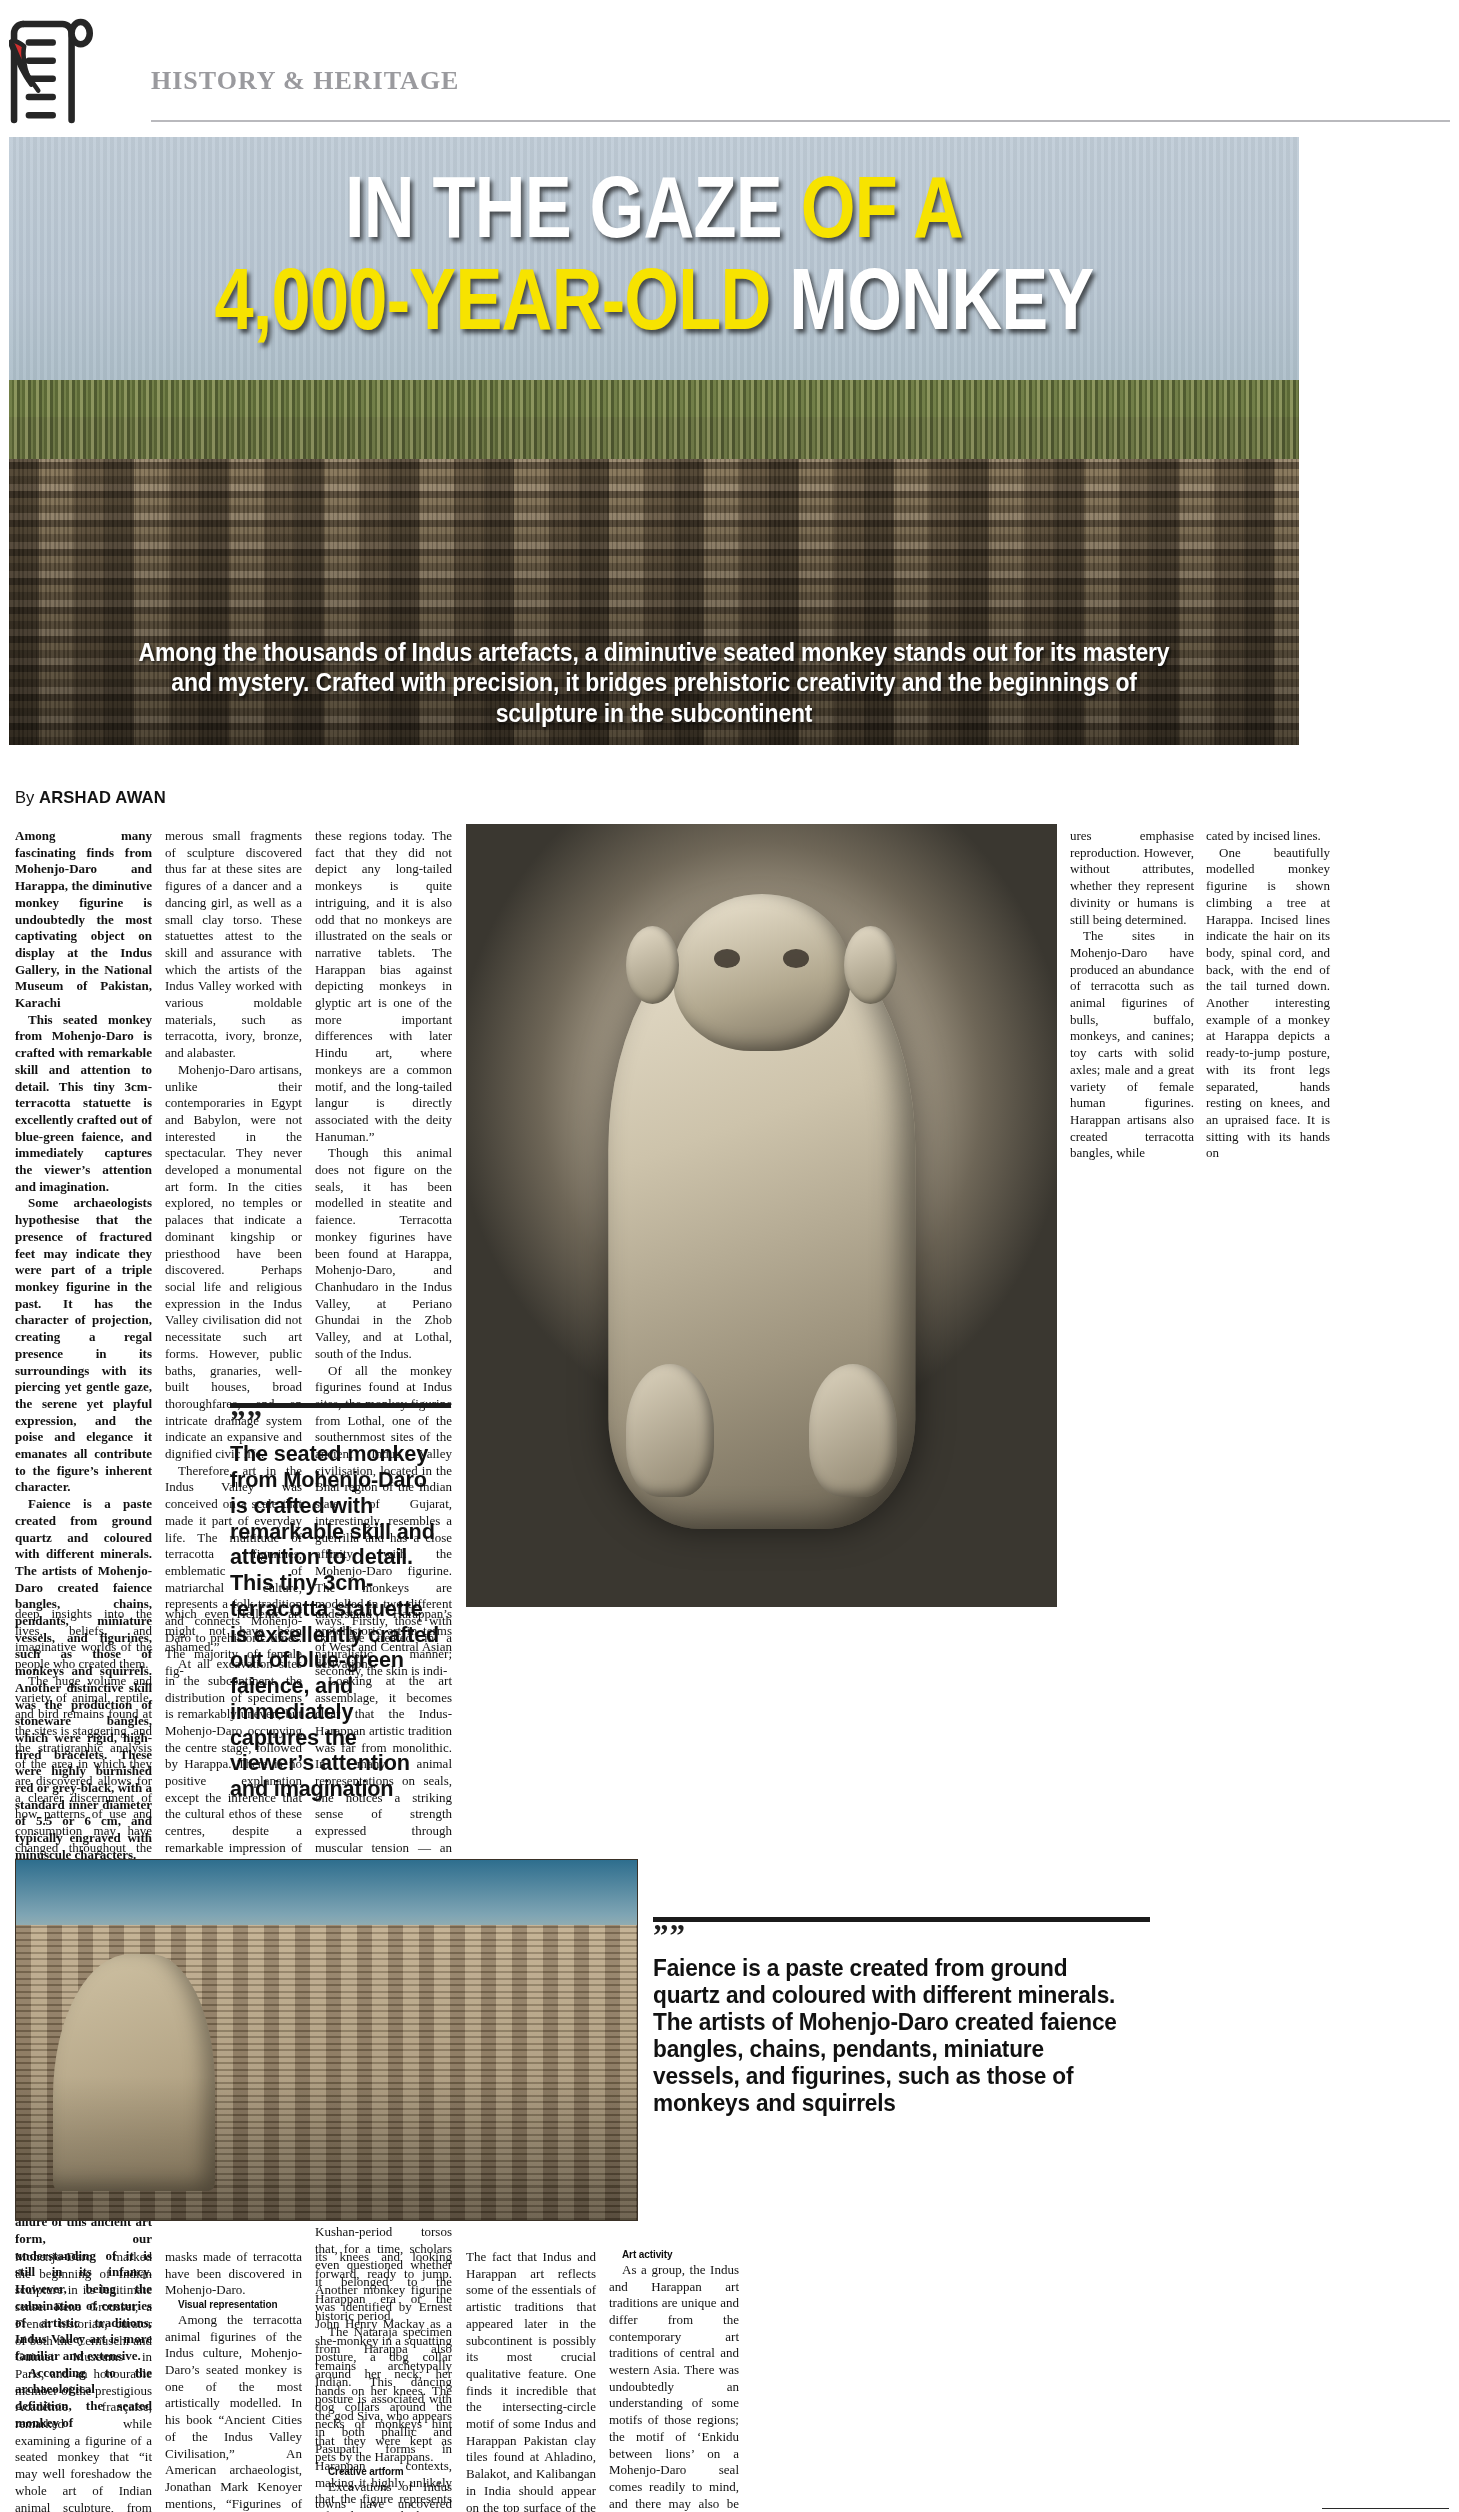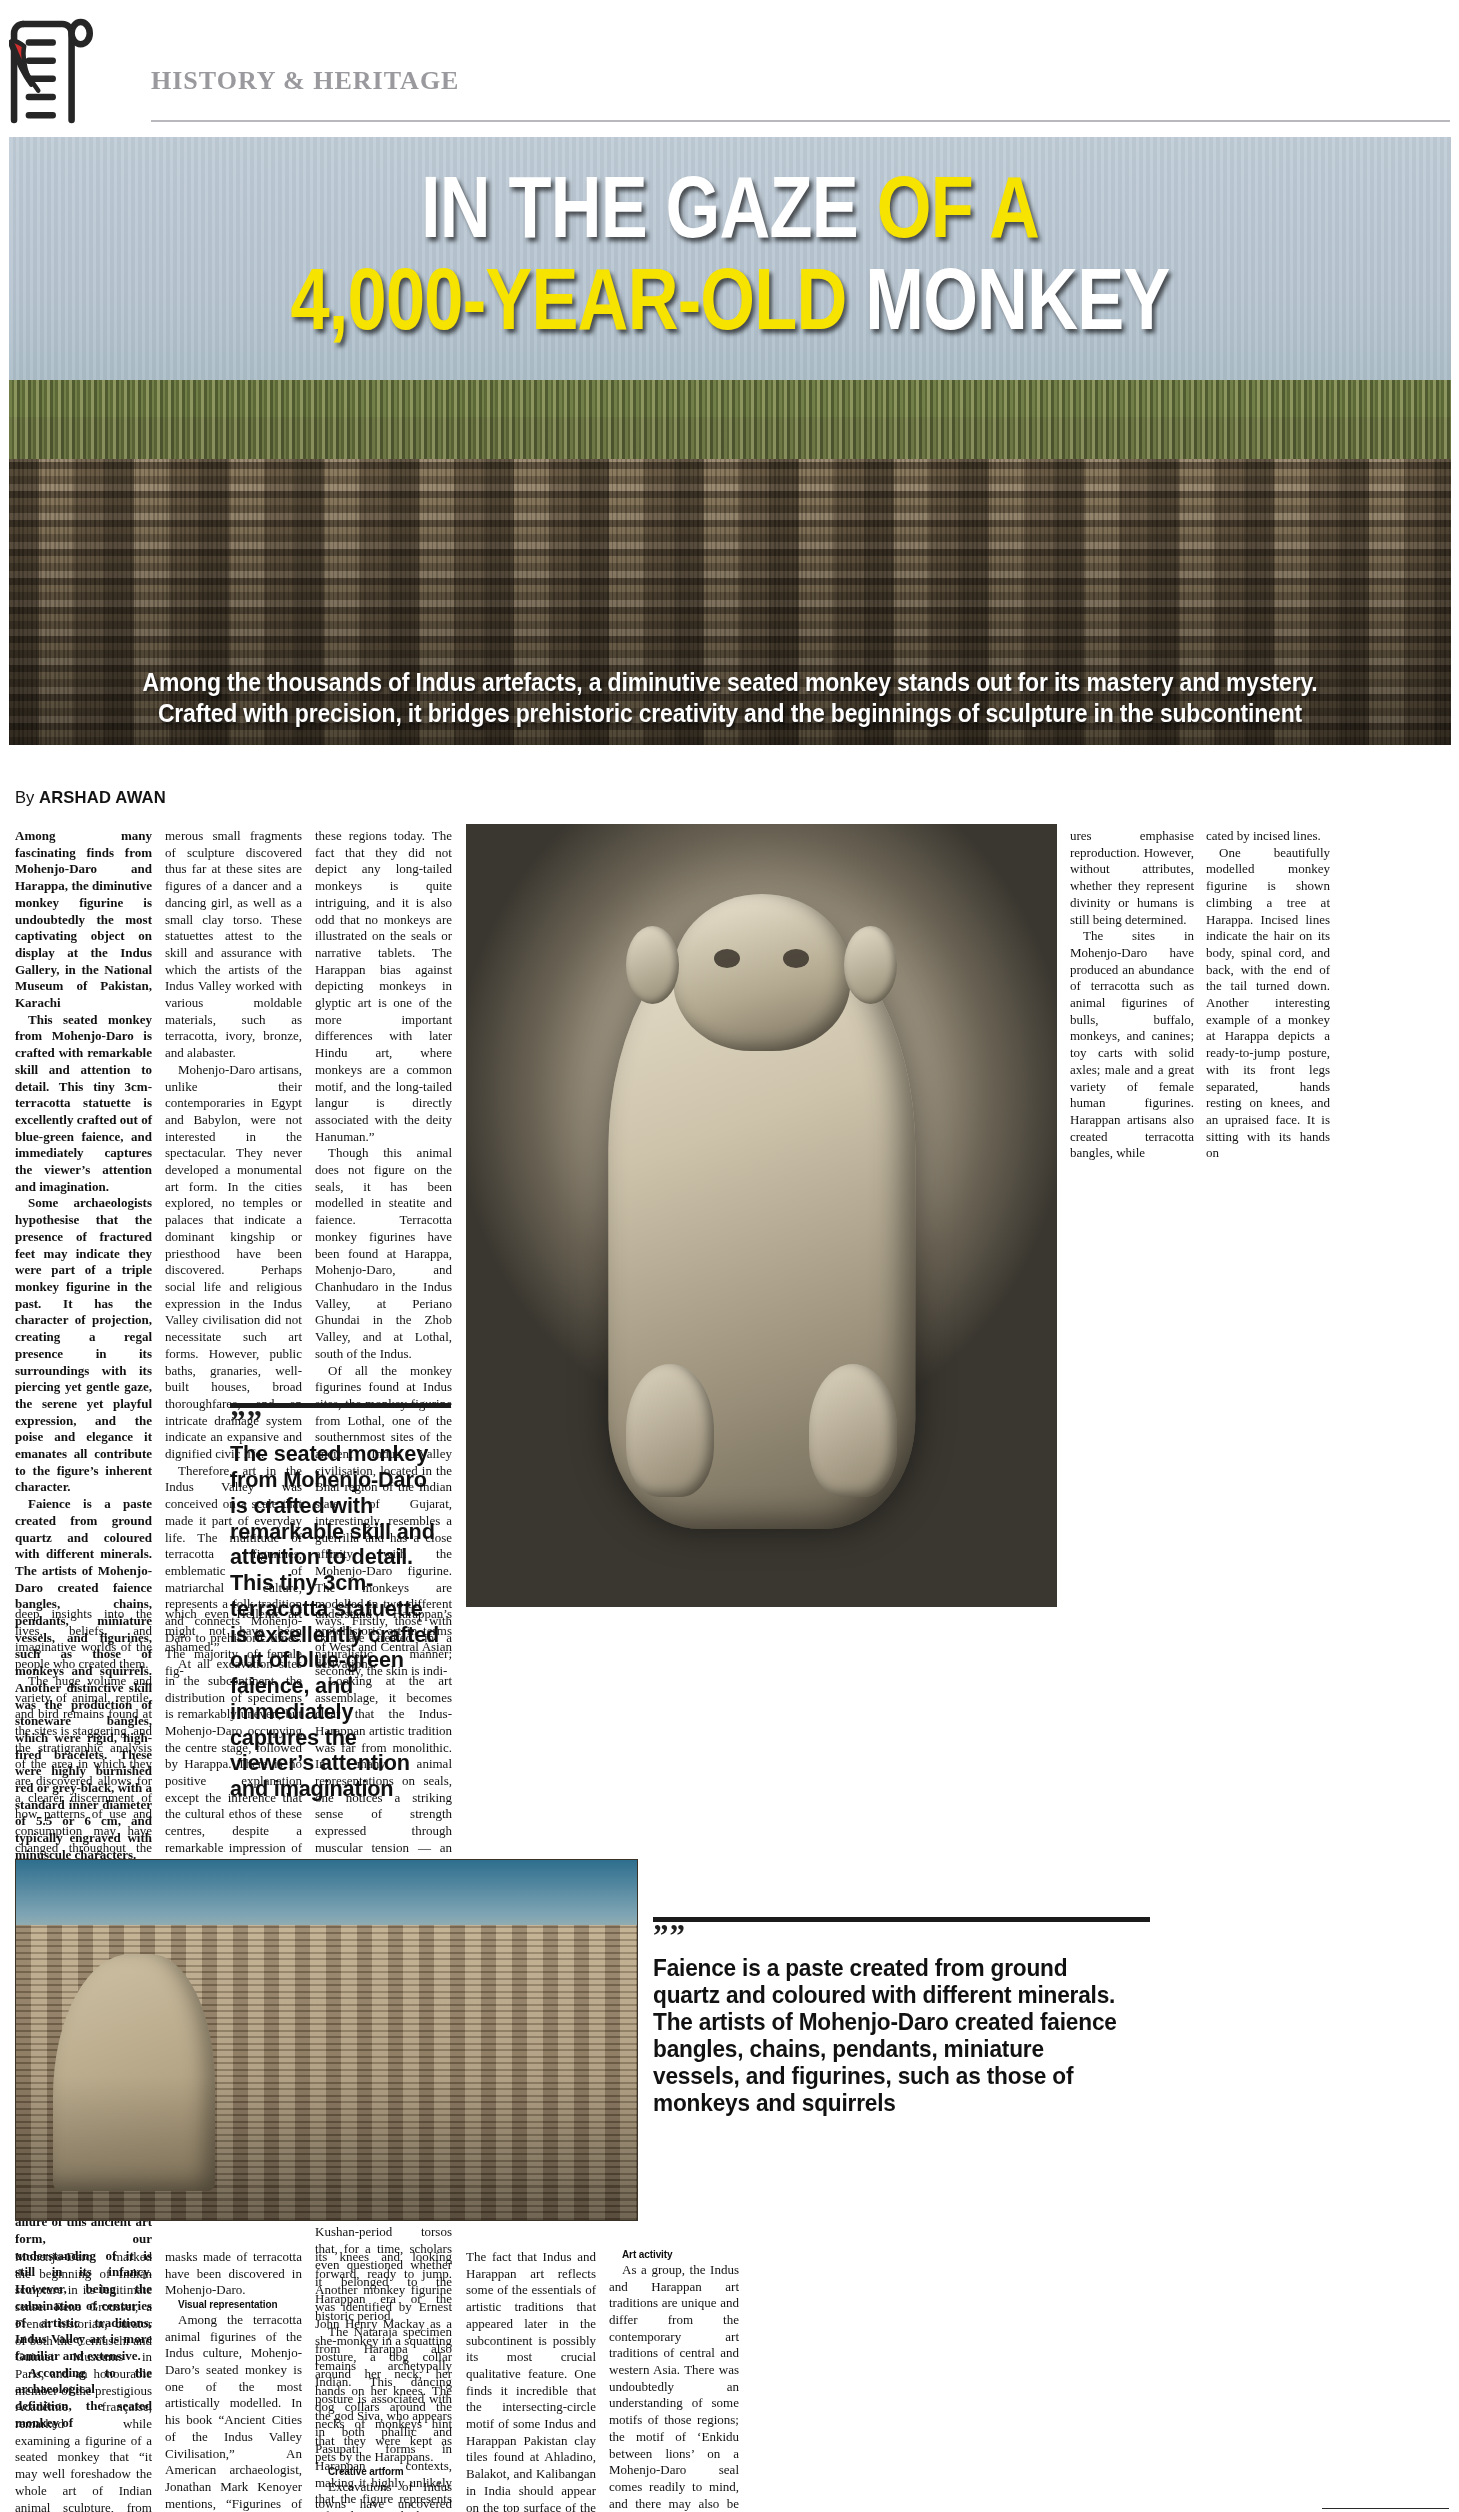--- a/index.html
+++ b/index.html
@@ -41,21 +41,21 @@
     position: absolute;
     left: 151px; top: 120px;
     width: 1299px; height: 1.5px;
     background: #b9b9bd;
   }
 
   
   .hero {
     position: absolute;
     left: 9px; top: 137px;
-    width: 1442px; height: 608px;
+    width: 1290px; height: 608px;
     overflow: hidden;
     background: #4c1d95;
   }
   .hero-sky {
     position: absolute; left: 0; top: 0;
     width: 100%; height: 46%;
     background: linear-gradient(180deg,#c1cdd8 0%, #b8c6d2 55%, #a9bcc6 100%);
   }
   .hero-sky:after{
     content:"";position:absolute;left:0;top:0;width:100%;height:100%;

